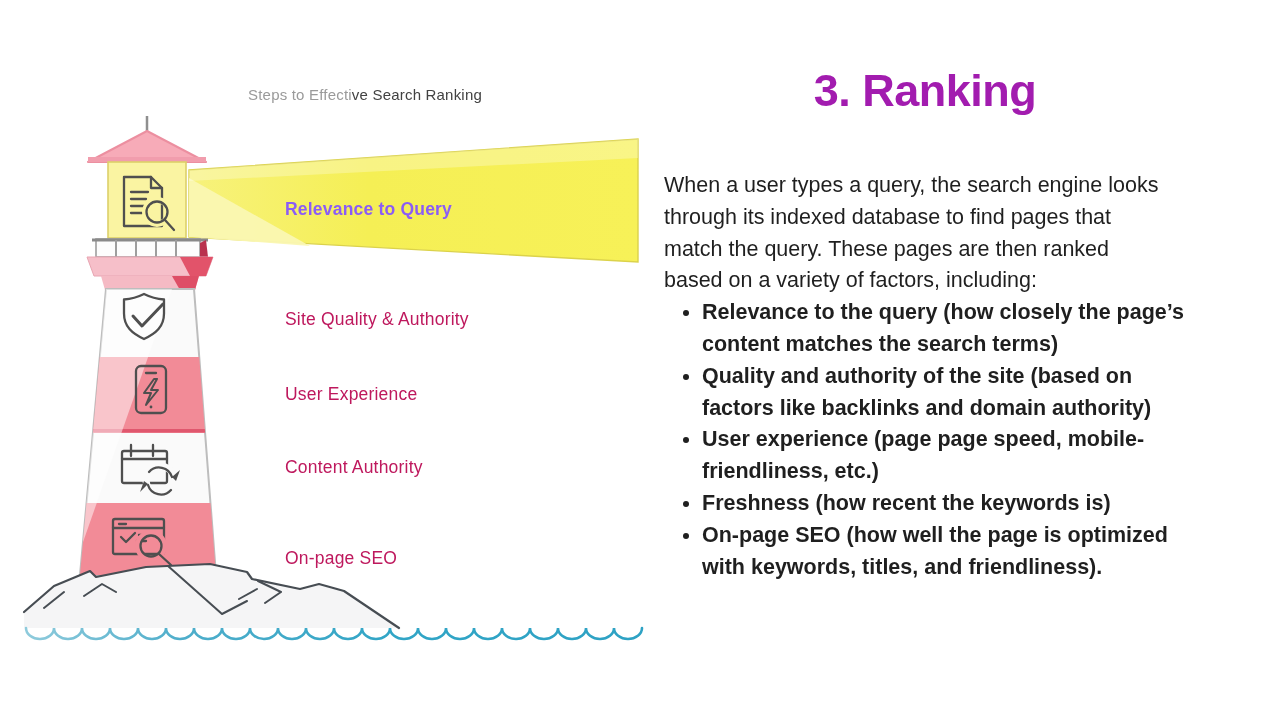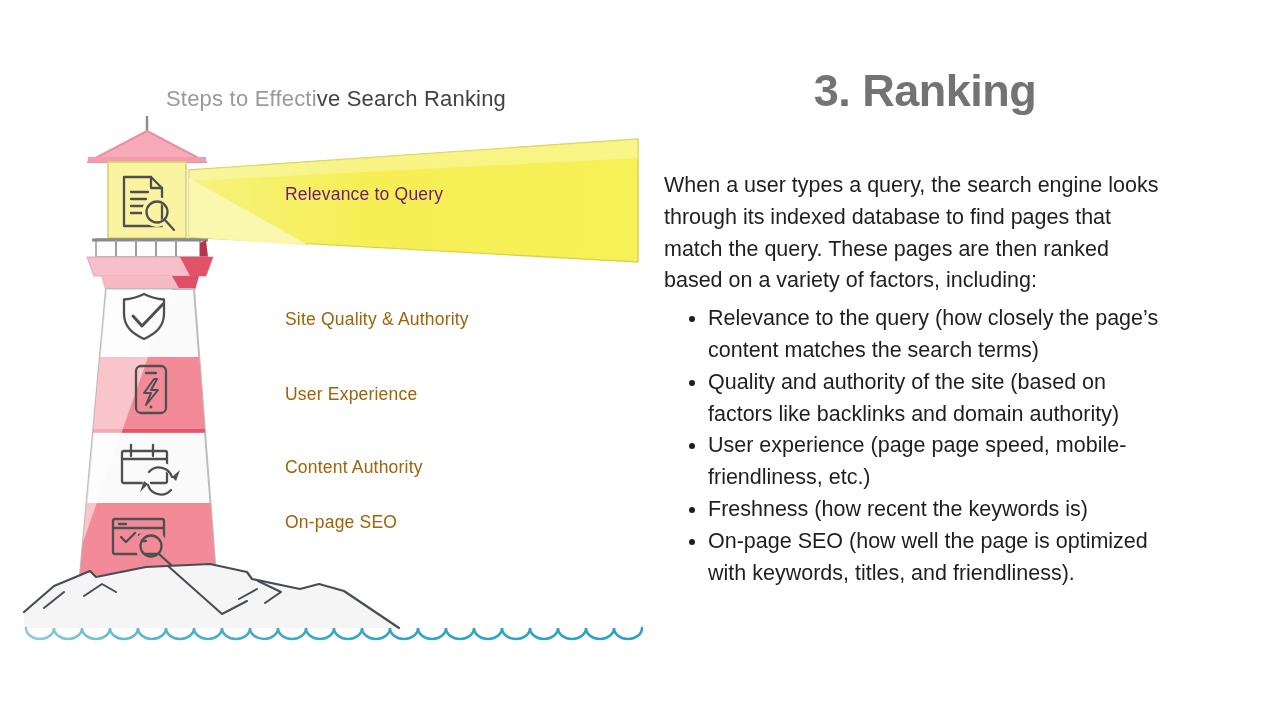--- a/index.html
+++ b/index.html
@@ -8,50 +8,50 @@
     font-family:"Liberation Sans","DejaVu Sans",sans-serif;
     position:relative;
   }
   .stage{position:absolute;inset:0;}
 
   
   .diagram{position:absolute;left:0;top:0;width:660px;height:720px;}
   .diagram svg{position:absolute;left:0;top:0;}
 
   .diagram-title{
-    position:absolute;left:166px;top:86px;width:430px;
-    font-size:22px;letter-spacing:.2px;
+    position:absolute;left:150px;top:86px;width:430px;
+    text-align:center;font-size:15px;letter-spacing:.2px;
   }
   .diagram-title .t-gray{color:#9a9a9a;}
   .diagram-title .t-dark{color:#424242;}
 
   .step-label{
-    position:absolute;left:285px;font-size:17.5px;color:#a16207;
+    position:absolute;left:285px;font-size:17.5px;color:#be185d;
     letter-spacing:.2px;white-space:nowrap;
   }
-  .beam-label{color:#701a75;top:184px;}
-  .lbl-1{top:309px;} .lbl-2{top:384px;} .lbl-3{top:457px;} .lbl-4{top:512px;}
+  .beam-label{color:#8b5cf6;top:199px;font-weight:bold;}
+  .lbl-1{top:309px;} .lbl-2{top:384px;} .lbl-3{top:457px;} .lbl-4{top:548px;}
 
   
   .icon-stroke{stroke:var(--c-icon,#4f4f4f);stroke-width:2.3;fill:none;
     stroke-linecap:round;stroke-linejoin:round;}
   .icon-thick{stroke-width:3;}
 
   
   .content{position:absolute;left:664px;top:64px;width:572px;color:var(--c-ink,#1f1f1f);}
   .content h1{
     margin:0 50px 0 0;text-align:center;font-size:45px;line-height:54px;
-    font-weight:800;color:#737373;letter-spacing:-.5px;
+    font-weight:800;color:#a21caf;letter-spacing:-.5px;
   }
   .content p{
     margin:52px 0 0 0;font-size:21.5px;line-height:31.8px;
     white-space:pre-line;
   }
   .content ul{
-    margin:6px;padding:0 30px 0 38px;list-style:disc;
+    margin:0;padding:0 30px 0 38px;list-style:disc;font-weight:bold;
   }
   .content li{
     font-size:21.5px;line-height:31.8px;white-space:pre-line;
   }
 </style>
 </head>
 <body>
 
 <div class="stage">
 

